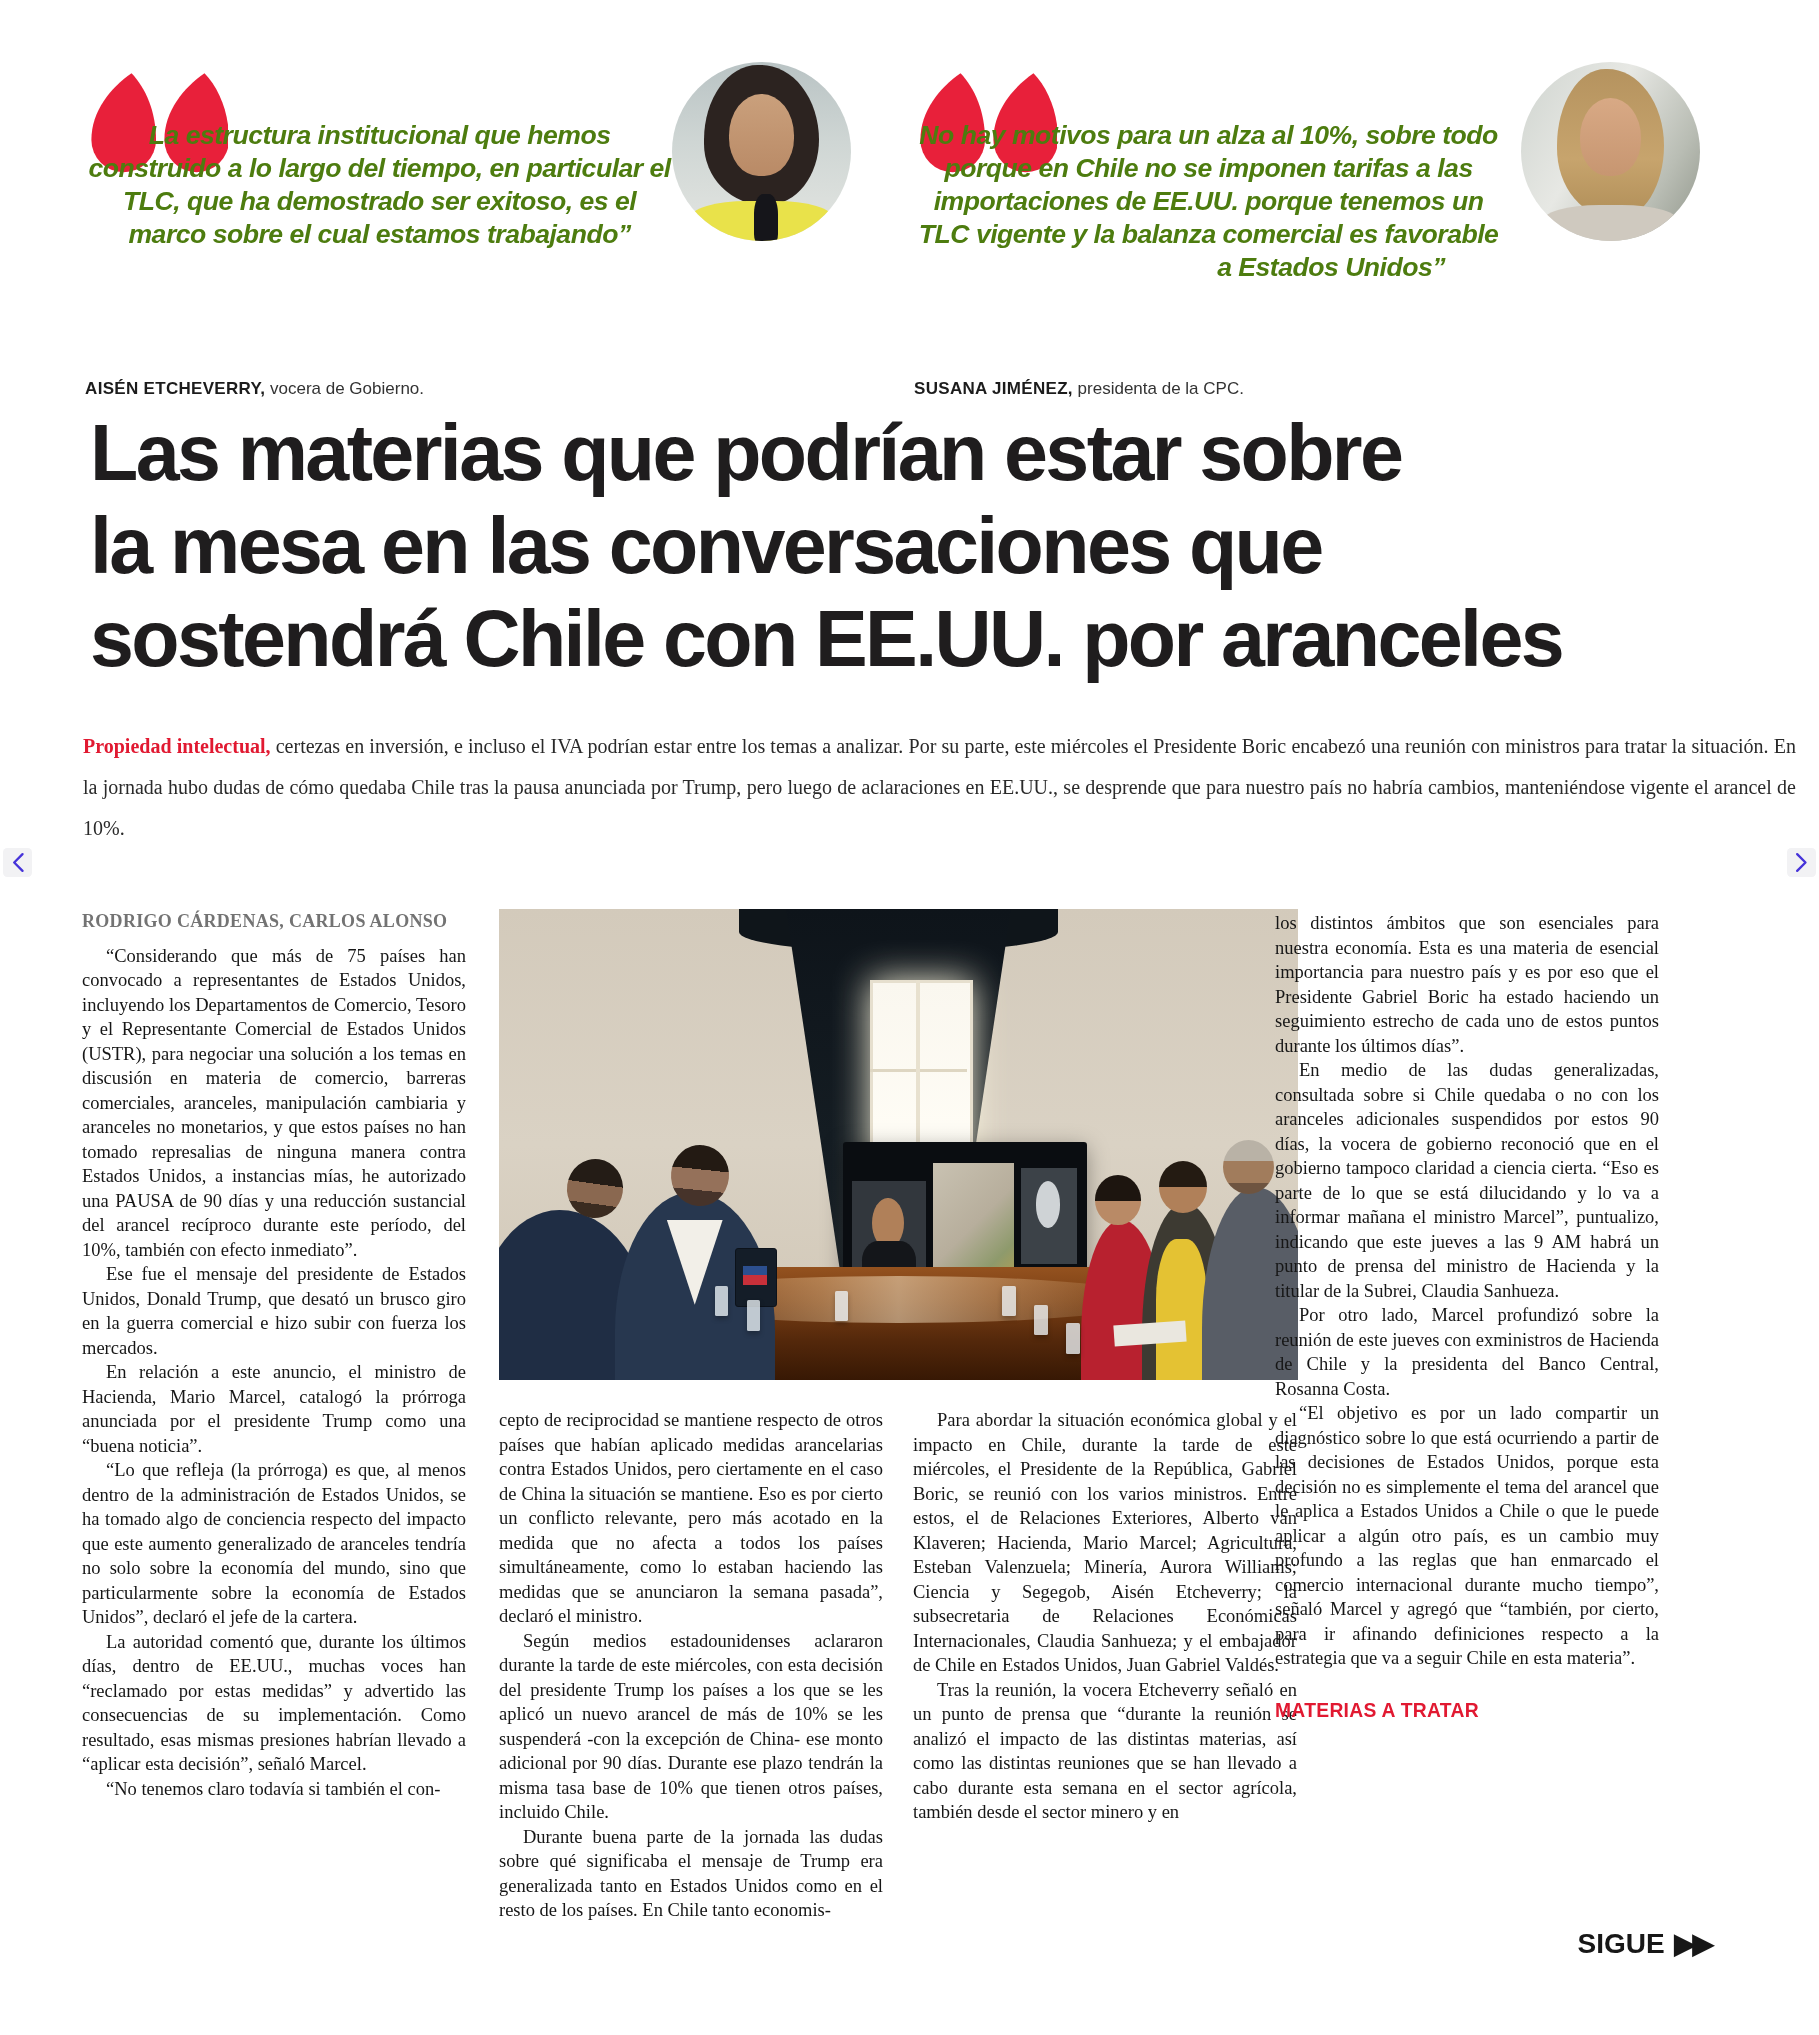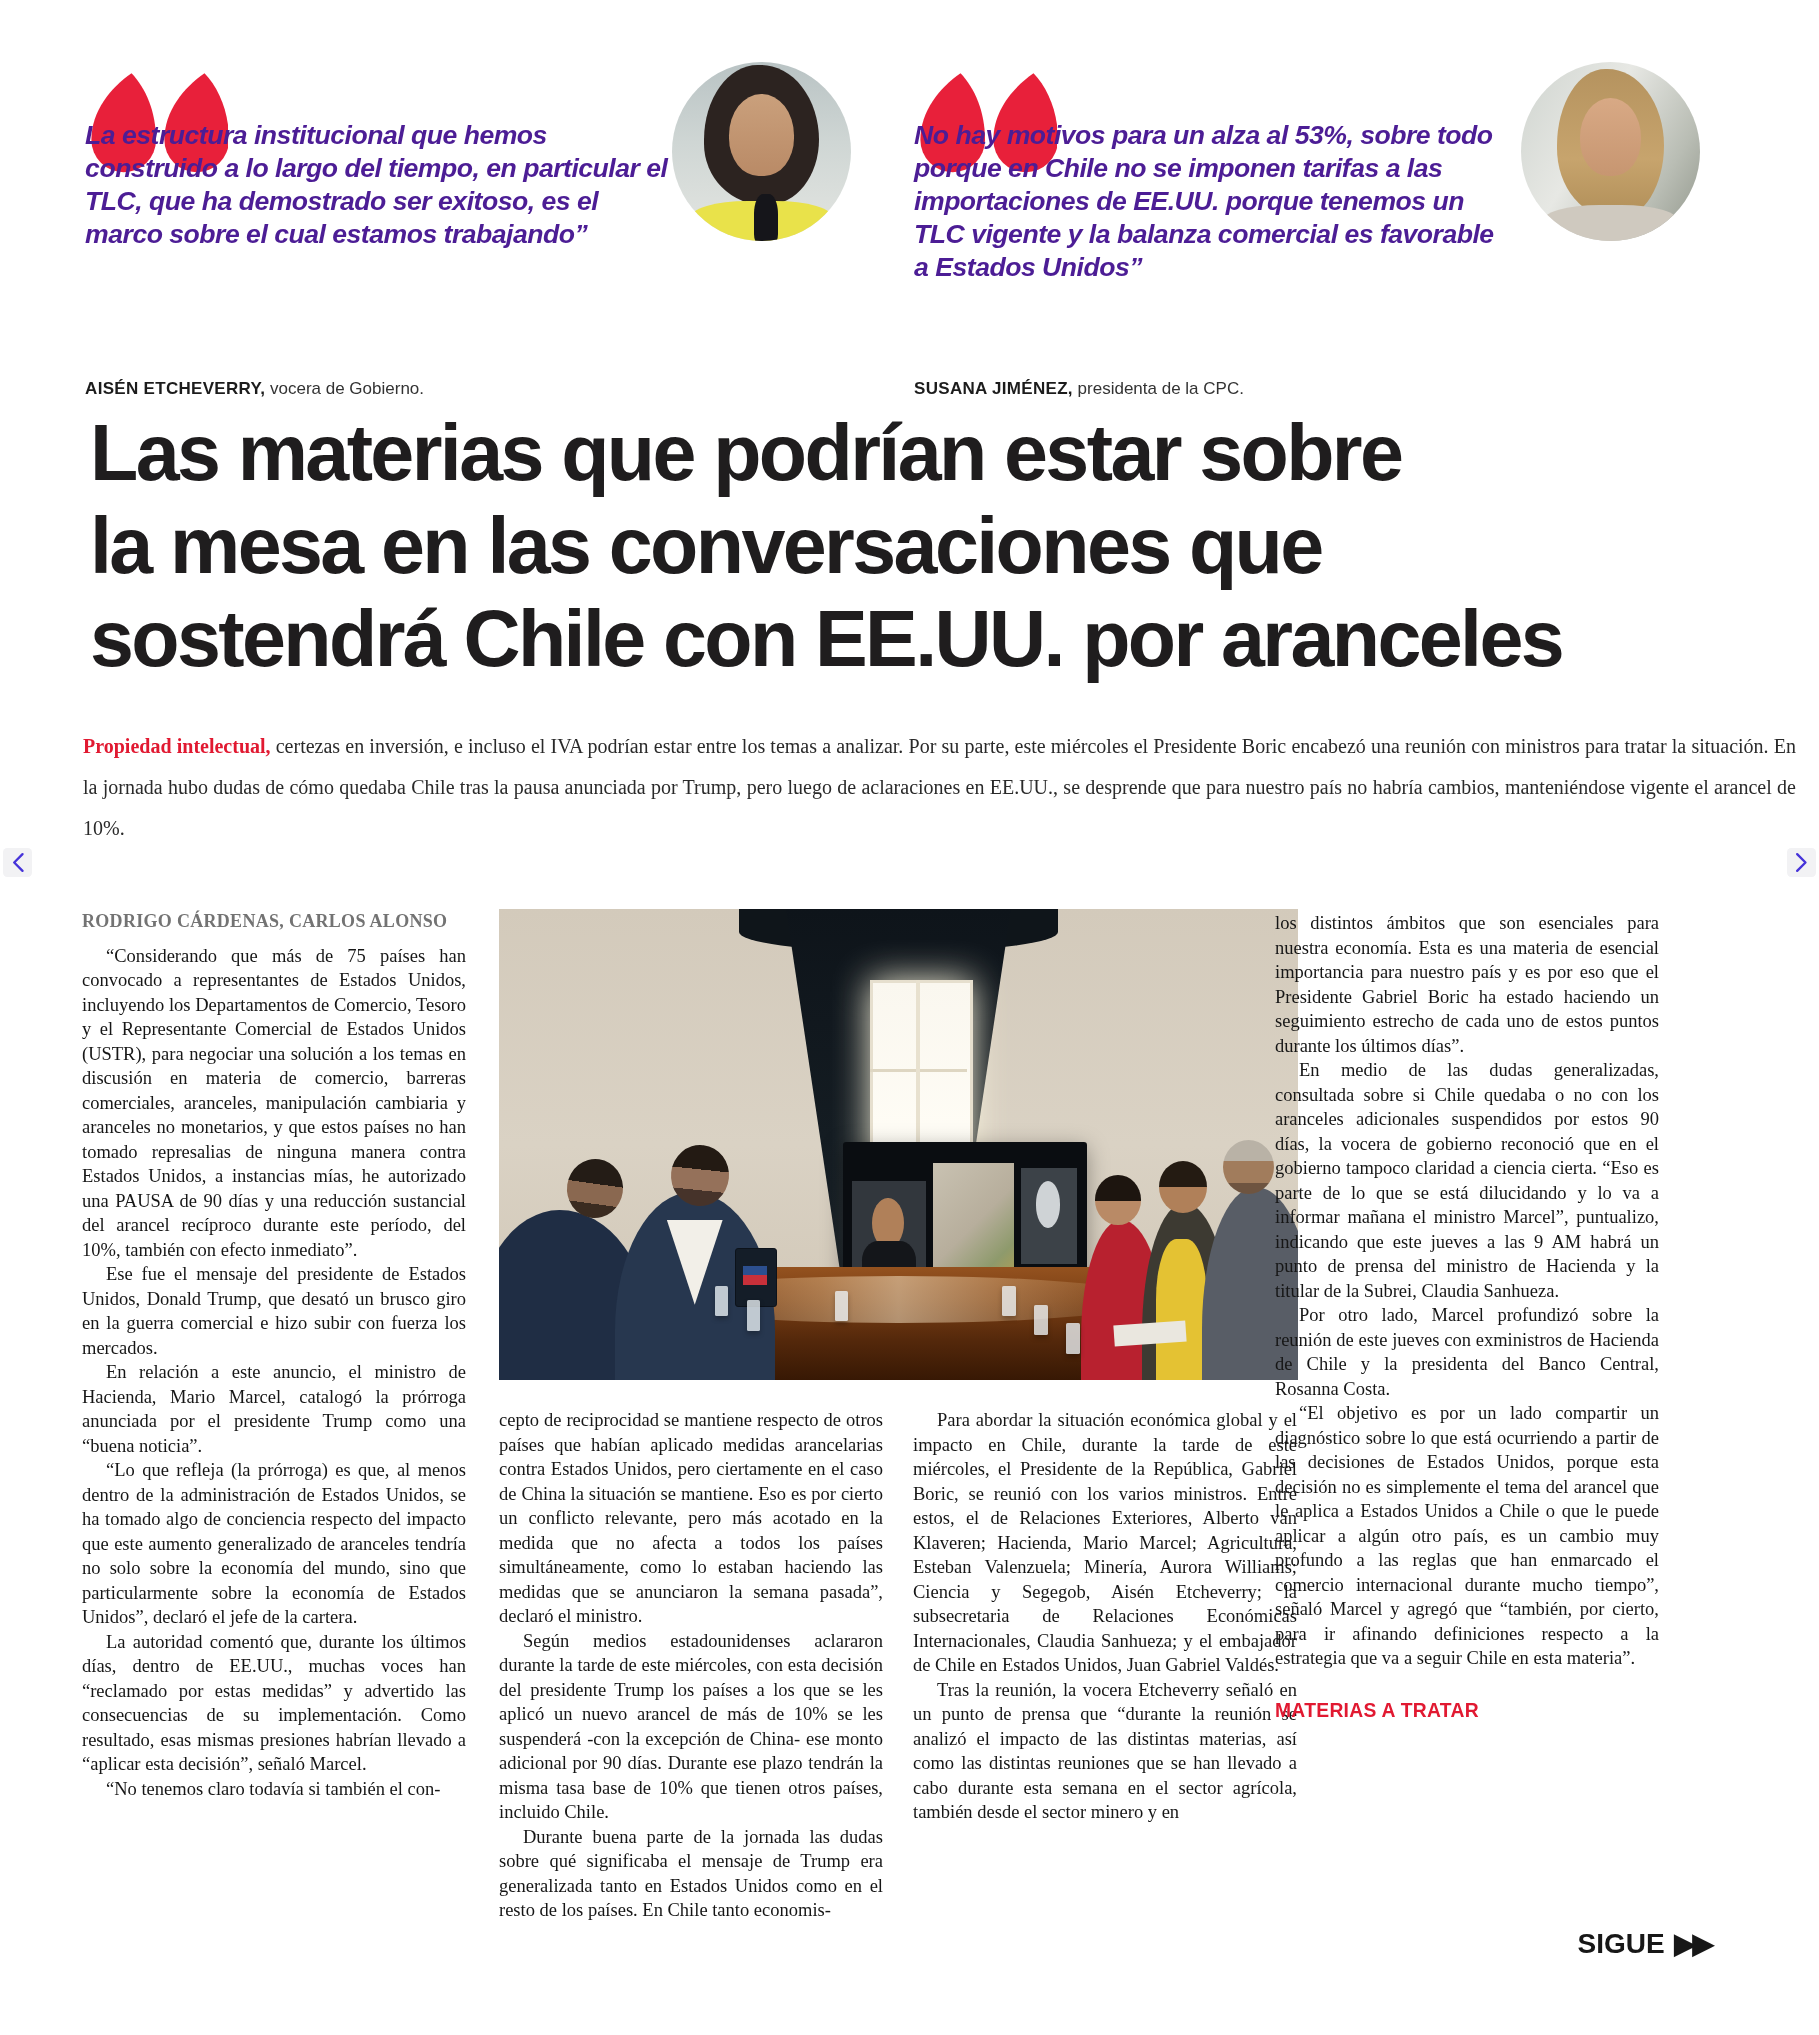--- a/index.html
+++ b/index.html
@@ -11,21 +11,21 @@
        border-radius:4.2px;display:flex;align-items:center;justify-content:center;cursor:pointer;padding:0;}
   .nav.prev{left:3.1px;} .nav.next{left:1787px;}
   .nav svg{width:17.7px;height:23px;}
 
   
   .quote{position:absolute;top:67px;width:850px;height:344px;}
   .quote.q1{left:82px;} .quote.q2{left:911px;}
   .qmark{position:absolute;left:0;top:0;width:146px;height:125px;}
   .qtext{position:absolute;left:3.1px;top:52px;width:834px;margin:0;
          font-family:"Liberation Sans",sans-serif;font-weight:700;font-style:italic;
-         font-size:26.6px;line-height:33px;color:#4c1d95;letter-spacing:-0.5px;}
+         font-size:26.6px;line-height:33px;color:#4d7c0f;letter-spacing:-0.5px;text-align:center;}
   .qfloat{float:right;width:245px;height:104px;}
   .portrait{position:absolute;top:-5.2px;width:179px;height:179px;border-radius:50%;overflow:hidden;}
   .q1 .portrait{left:590px;} .q2 .portrait{left:610px;}
   .portrait>div{position:absolute;}
   
   .p1-bg{inset:0;background:linear-gradient(180deg,#b9c3c4 0%,#cfd6d4 45%,#e4e6e2 100%);}
   .p1-hair{left:18%;top:2%;width:64%;height:78%;background:#2c2320;border-radius:48% 52% 46% 54%/55% 55% 48% 45%;}
   .p1-face{left:32%;top:18%;width:36%;height:46%;background:linear-gradient(180deg,#caa07c 0%,#b98a66 100%);border-radius:50% 50% 46% 46%;}
   .p1-top{left:10%;top:78%;width:80%;height:24%;background:#e9e24a;border-radius:40% 40% 0 0;}
   .p1-mic{left:46%;top:74%;width:13%;height:28%;background:#15151a;border-radius:40% 40% 20% 20%;}
@@ -148,21 +148,21 @@
         <path fill="#e8203a" d="M95,12 C55,40 18,84 18,140 a62,62 0 1 0 124,0 C142,86 122,40 95,12 Z"></path>
         <path fill="#e8203a" d="M235,12 C195,40 158,84 158,140 a62,62 0 1 0 124,0 C282,86 262,40 235,12 Z"></path>
       </svg>
     </div>
     <div class="portrait">
       <div class="p2-bg"></div>
         <div class="p2-hair"></div>
         <div class="p2-face"></div>
         <div class="p2-top"></div>
     </div>
-    <p class="qtext"><span class="qfloat"></span><span>No hay motivos para un alza al 53%, sobre todo porque en Chile no se imponen tarifas a las importaciones de EE.UU. porque tenemos un TLC vigente y la balanza comercial es favorable a Estados Unidos”</span></p>
+    <p class="qtext"><span class="qfloat"></span><span>No hay motivos para un alza al 10%, sobre todo porque en Chile no se imponen tarifas a las importaciones de EE.UU. porque tenemos un TLC vigente y la balanza comercial es favorable a Estados Unidos”</span></p>
     <p class="attr"><b>SUSANA JIMÉNEZ,</b><span> presidenta de la CPC.</span></p>
   </section>
 
   <h1>
     <span>Las materias que podrían estar sobre</span>
     <span>la mesa en las conversaciones que</span>
     <span>sostendrá Chile con EE.UU. por aranceles</span>
   </h1>
 
   <p class="lead"><span class="hl">Propiedad intelectual,</span><span> certezas en inversión, e incluso el IVA podrían estar entre los temas a analizar. Por su parte, este miércoles el Presidente Boric encabezó una reunión con ministros para tratar la situación. En la jornada hubo dudas de cómo quedaba Chile tras la pausa anunciada por Trump, pero luego de aclaraciones en EE.UU., se desprende que para nuestro país no habría cambios, manteniéndose vigente el arancel de 10%.</span></p>

